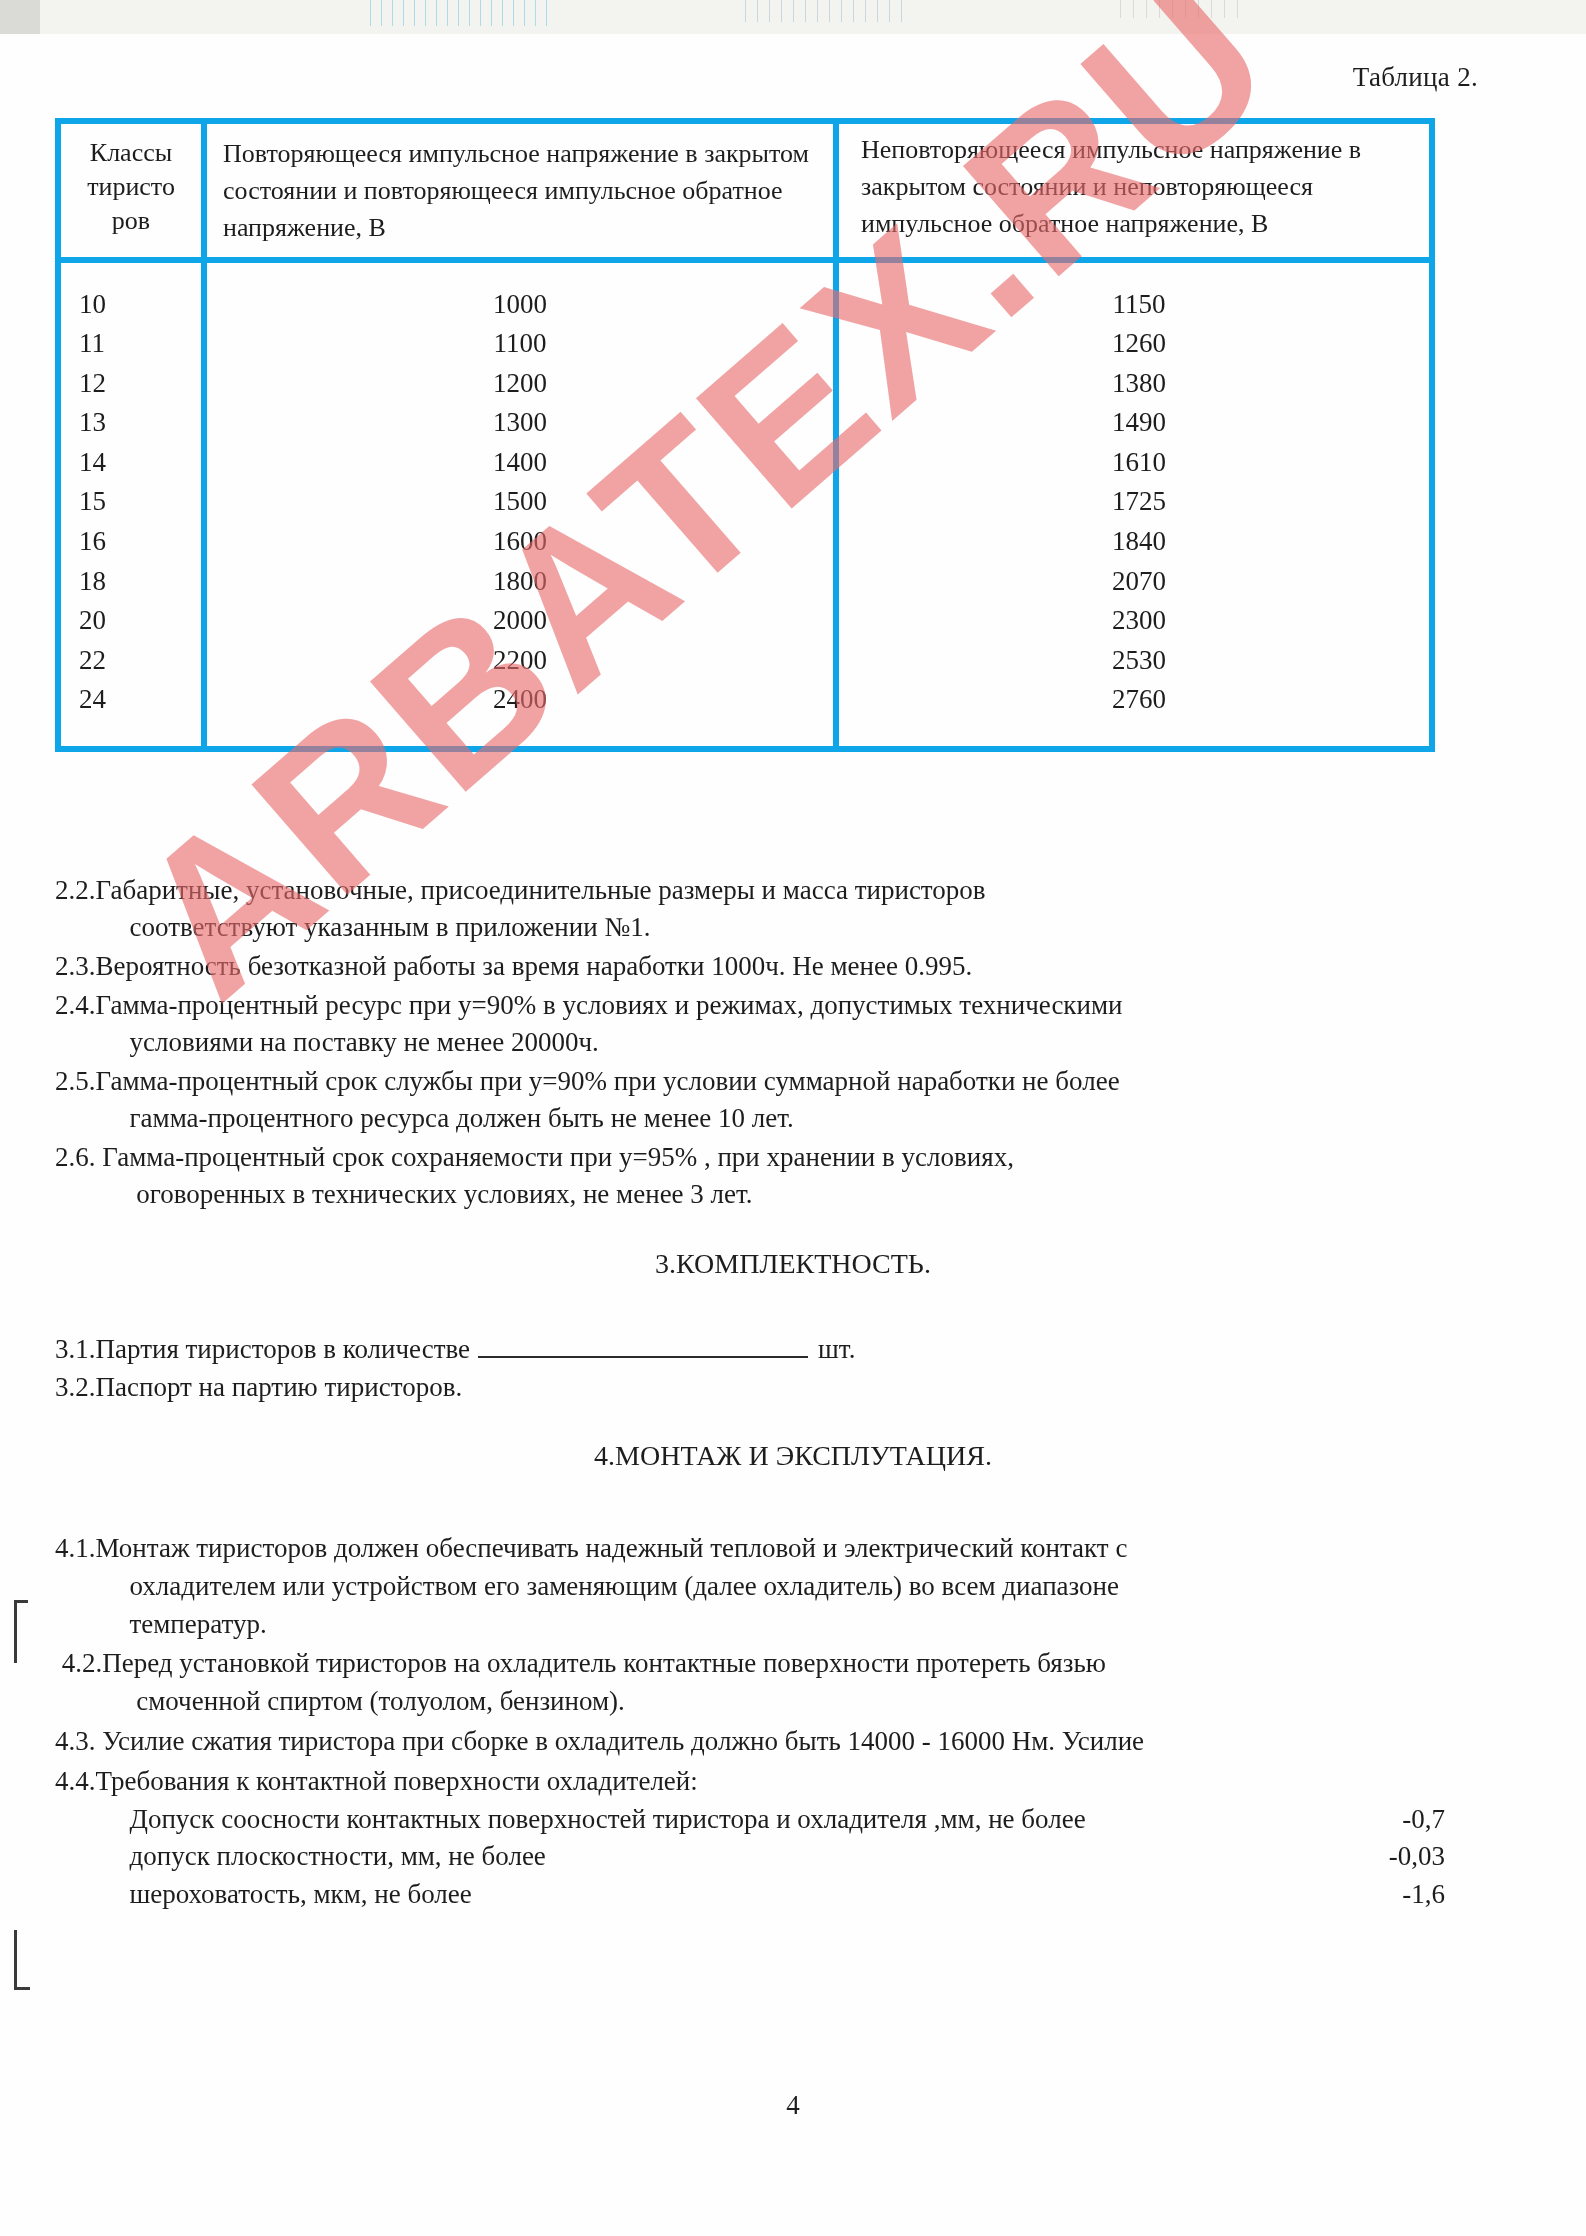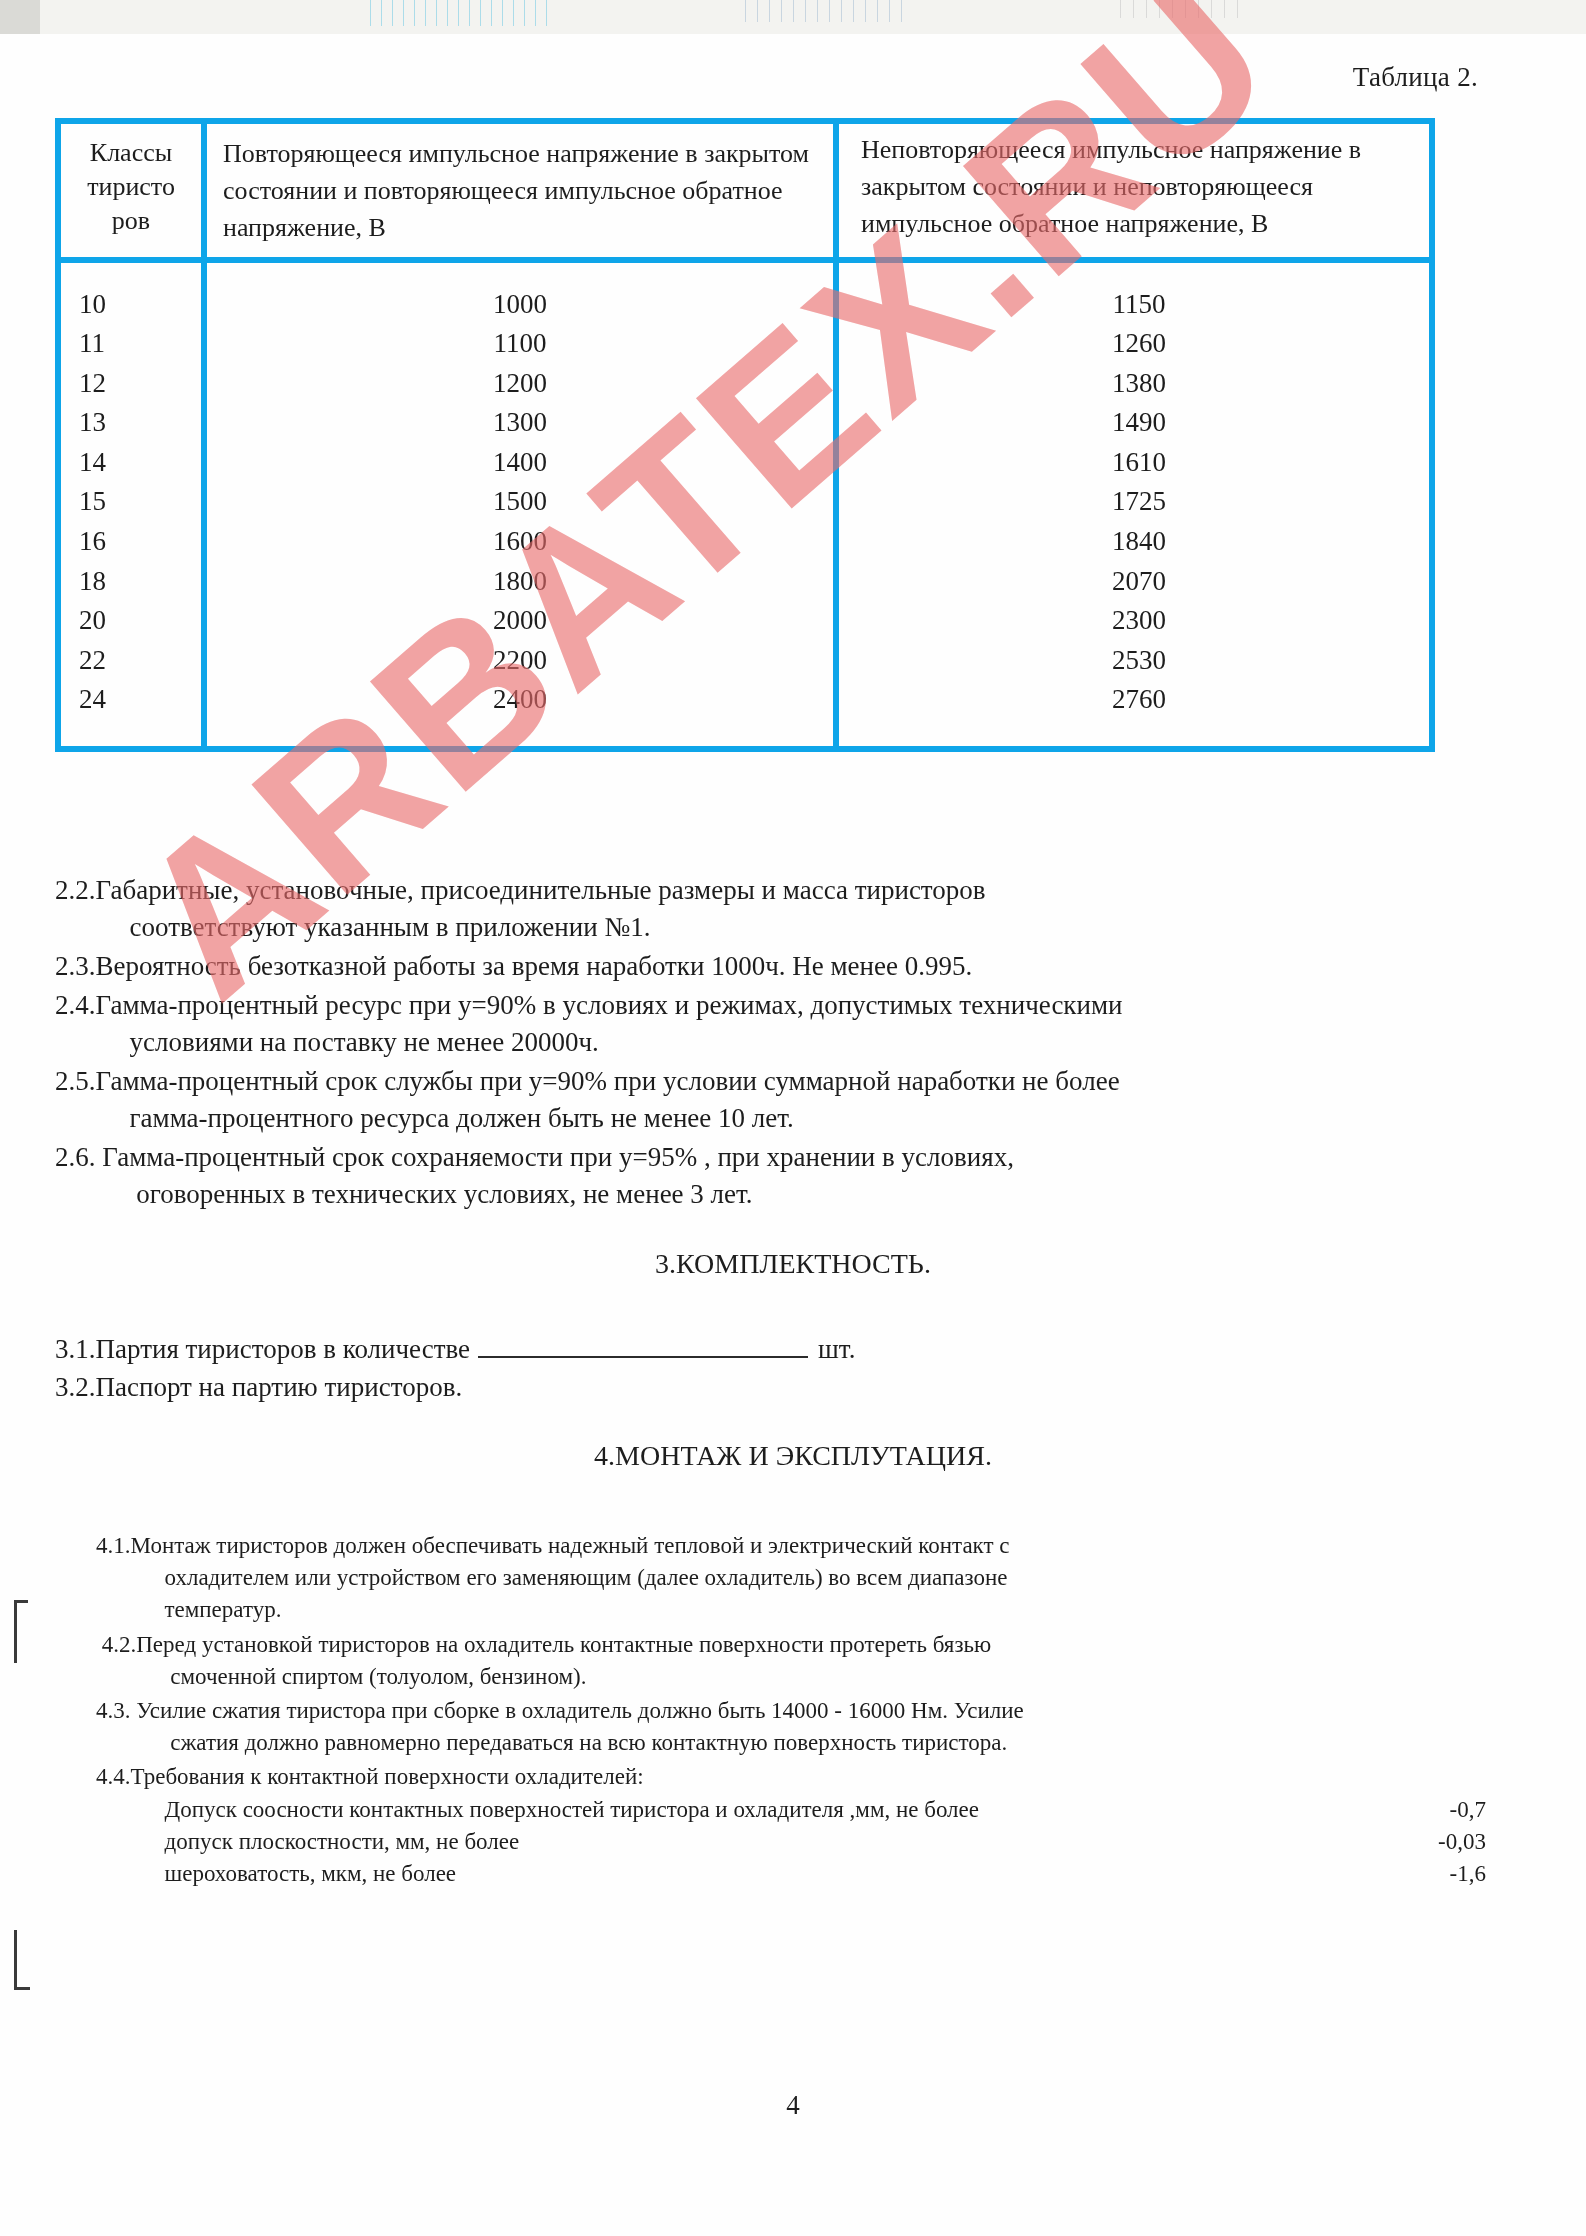--- a/index.html
+++ b/index.html
@@ -192,23 +192,22 @@
     width: 1586px;
     text-align: center;
     font-size: 28px;
   }
 
   .mount-block {
     position: absolute;
     left: 55px;
     top: 1530px;
     width: 1420px;
-    font-size: 23px;
+    font-size: 27px;
     line-height: 1.40;
-    margin-left: 41px;
   }
   .req-row {
     display: flex;
     justify-content: space-between;
     padding-left: 34px;
   }
   .req-row .val { white-space: pre; padding-right: 30px; }
 
   .page-number {
     position: absolute;
@@ -384,21 +383,20 @@
         <span class="txt">
           <span>Перед установкой тиристоров на охладитель контактные поверхности протереть бязью</span>
           <span class="cont">смоченной спиртом (толуолом, бензином).</span>
         </span>
       </div>
 
       <div class="para">
         <span class="num" style="white-space:pre;">4.3. </span>
         <span class="txt">
           <span>Усилие сжатия тиристора при сборке в охладитель должно быть  14000 - 16000 Нм. Усилие</span>
-          <span class="cont">сжатия должно равномерно передаваться на всю контактную поверхность тиристора.</span>
         </span>
       </div>
 
       <div class="para">
         <span class="num">4.4.</span>
         <span class="txt">
           <span>Требования к контактной поверхности охладителей:</span>
 
           <span class="req-row">
             <span>Допуск соосности контактных поверхностей тиристора и охладителя ,мм, не более</span>

